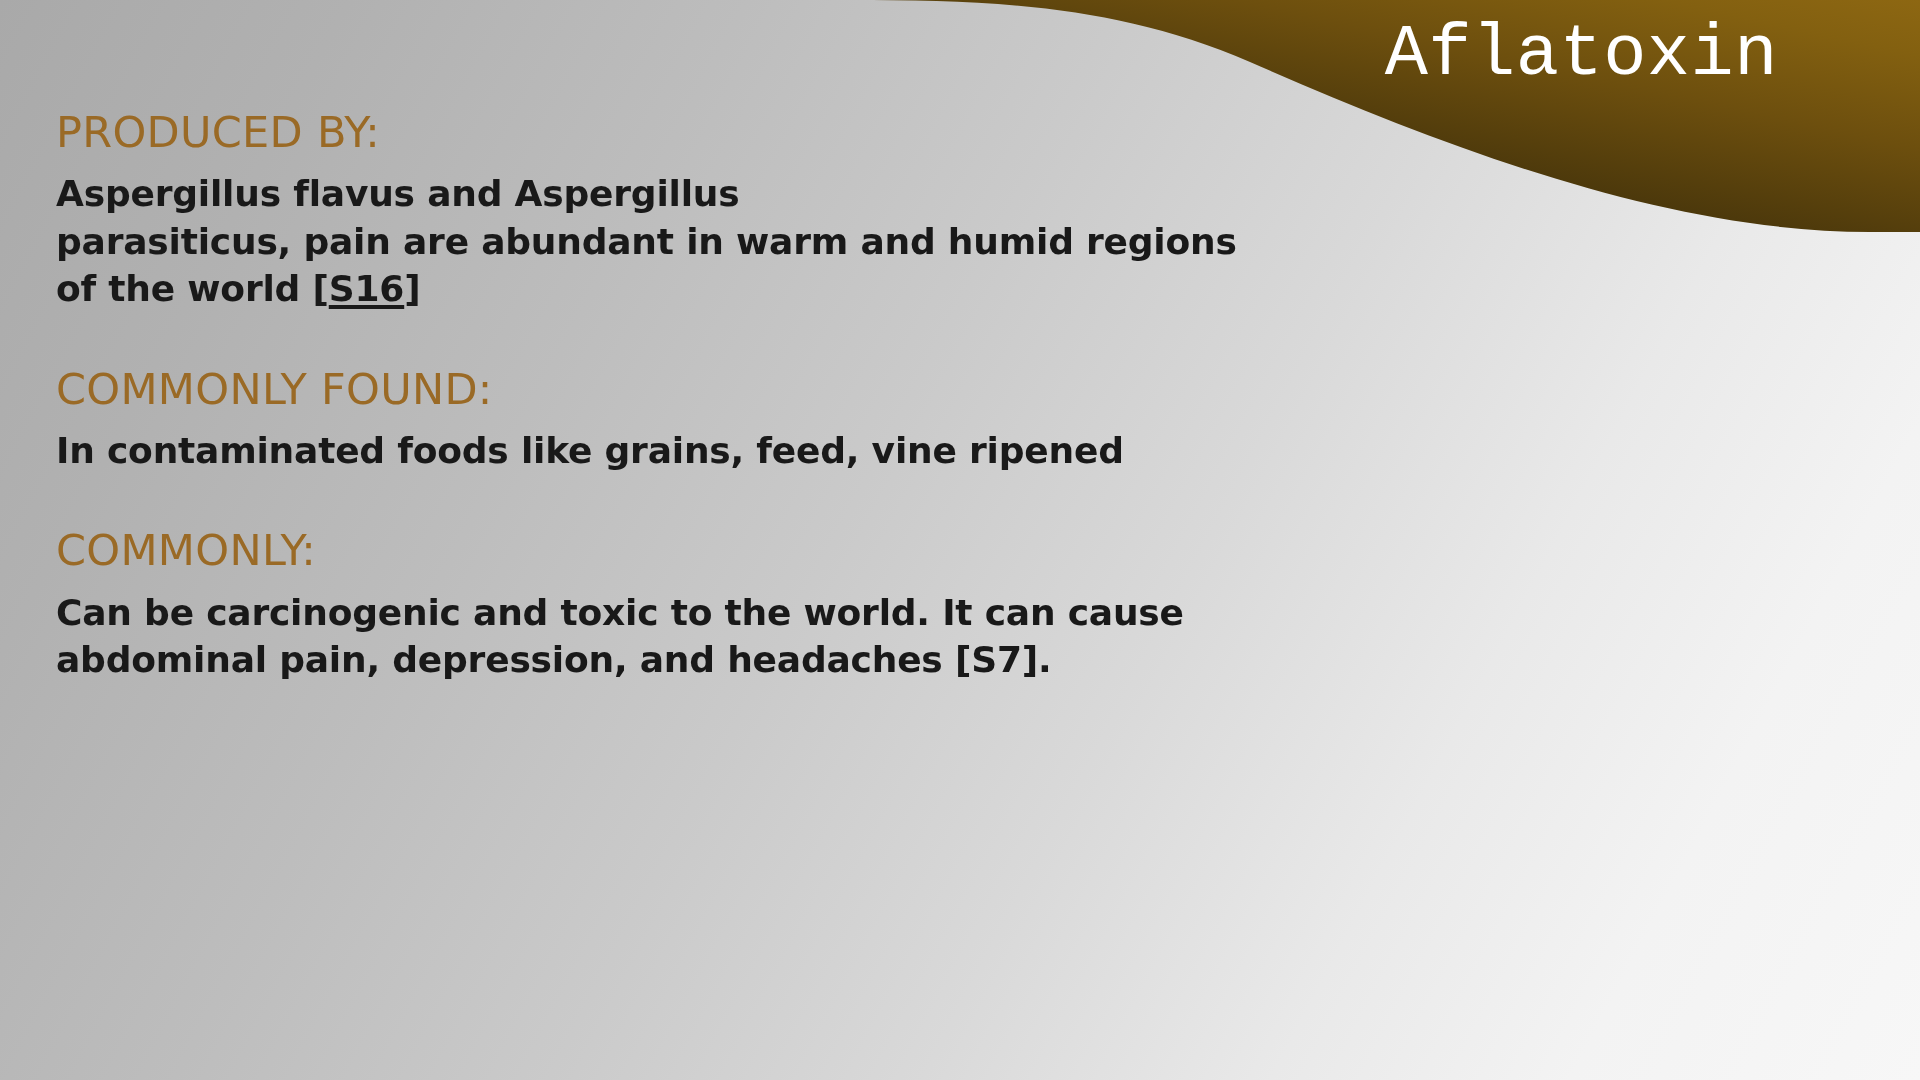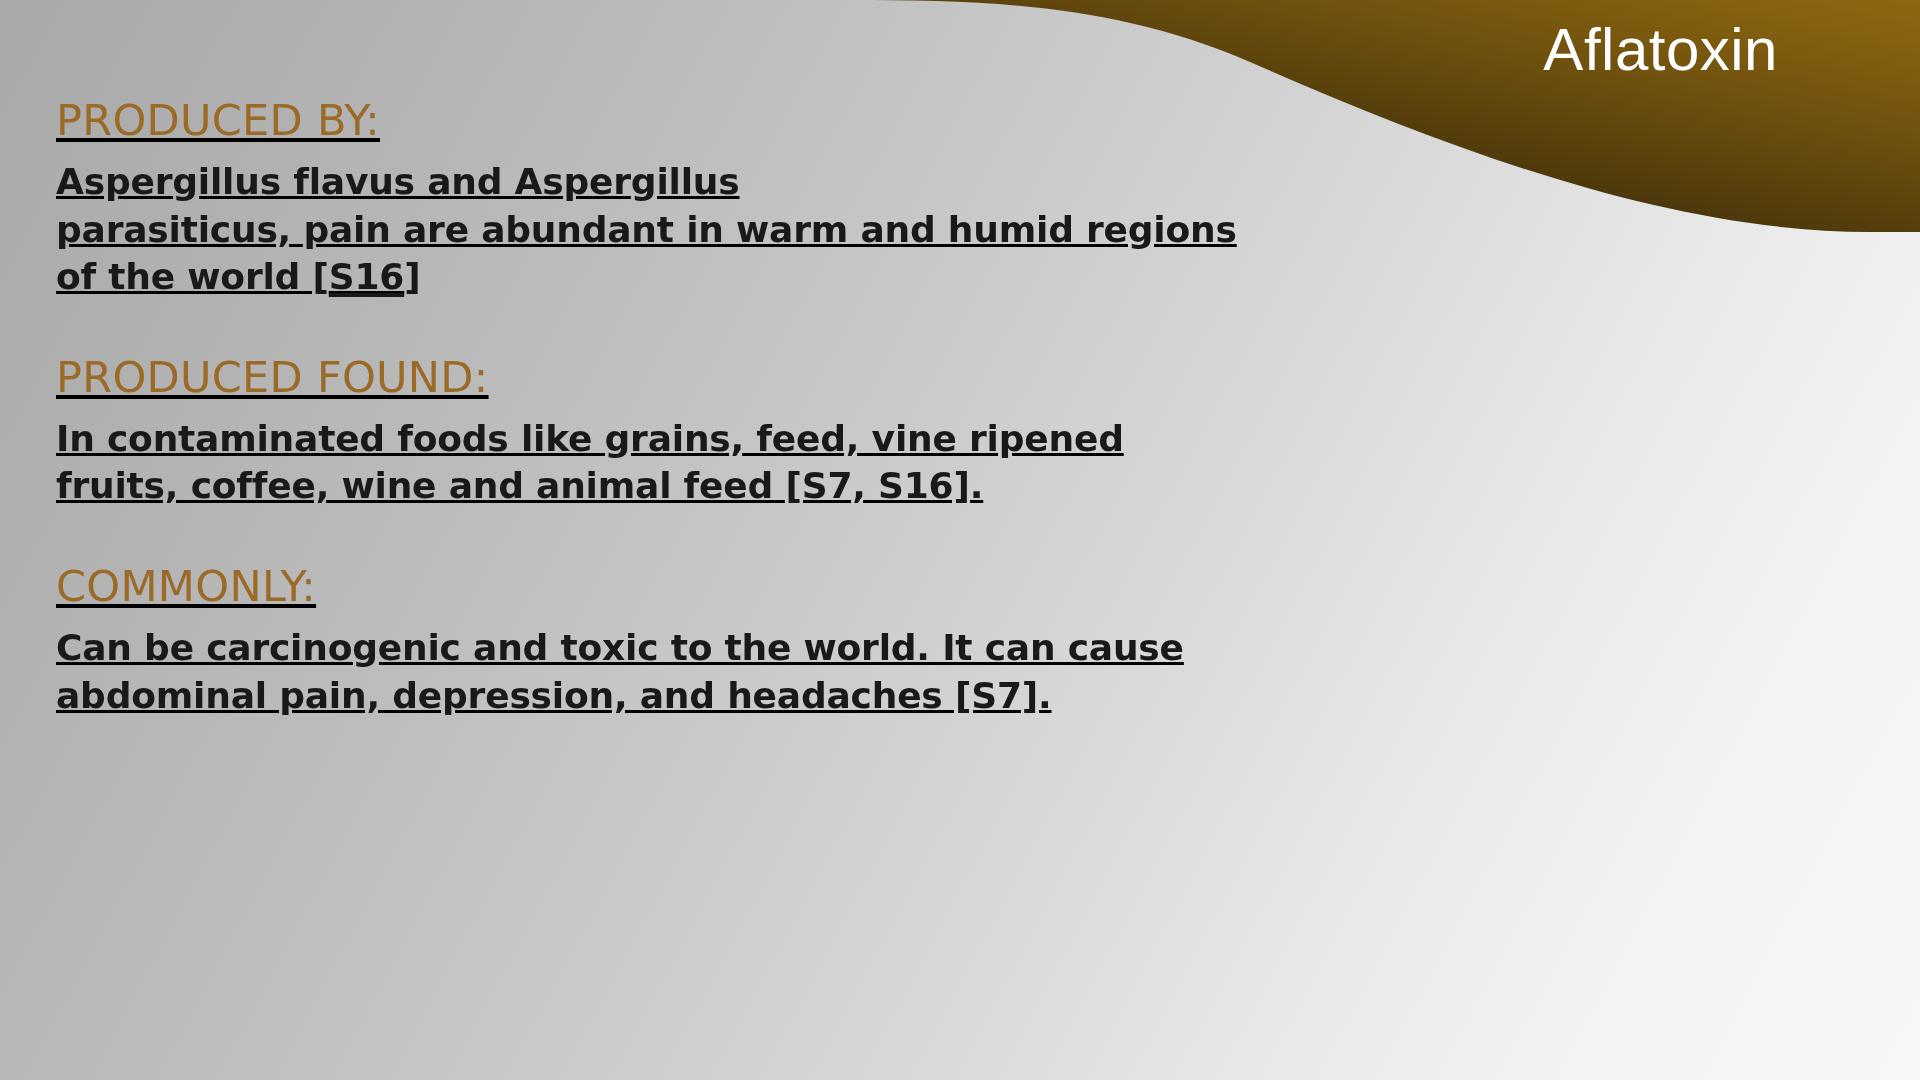--- a/index.html
+++ b/index.html
@@ -44,35 +44,34 @@
     display: block;
     width: 1070px;
     height: 232px;
   }
 
   #title-text {
     position: absolute;
     top: 18px;
     right: 142px;
     color: #ffffff;
-    font-size: 60px;
+    font-size: 72px;
     font-weight: 300;
     letter-spacing: 0.5px;
     line-height: 1.05;
     white-space: nowrap;
-    font-family: Liberation Sans, sans-serif;
+    font-family: Liberation Mono, monospace;
   }
 
   
   #content {
     position: absolute;
     left: 56px;
-    top: 96px;
+    top: 108px;
     width: 1810px;
-    text-decoration: underline;
   }
 
   .section {
     margin-bottom: 0;
   }
   .section-gap {
     height: 52px;
   }
 
   .section-heading {
@@ -137,24 +136,23 @@
       <div class="section-body">
         <span>Aspergillus flavus and Aspergillus</span><br>
         <span>parasiticus, pain are abundant in warm and humid regions</span><br>
         <span class="nowrap"><span>of the world [</span><span class="cite-link">S16</span><span>]</span></span>
       </div>
     </div>
 
     <div class="section-gap"></div>
 
     <div class="section">
-      <div class="section-heading">PRODUCED FOUND:</div>
+      <div class="section-heading">COMMONLY FOUND:</div>
       <div class="section-body">
         <span>In contaminated foods like grains, feed, vine ripened</span><br>
-        <span>fruits, coffee, wine and animal feed [S7, S16].</span>
       </div>
     </div>
 
     <div class="section-gap"></div>
 
     <div class="section">
       <div class="section-heading">COMMONLY:</div>
       <div class="section-body">
         <span>Can be carcinogenic and toxic to the world. It can cause</span><br>
         <span>abdominal pain, depression, and headaches [S7].</span>

